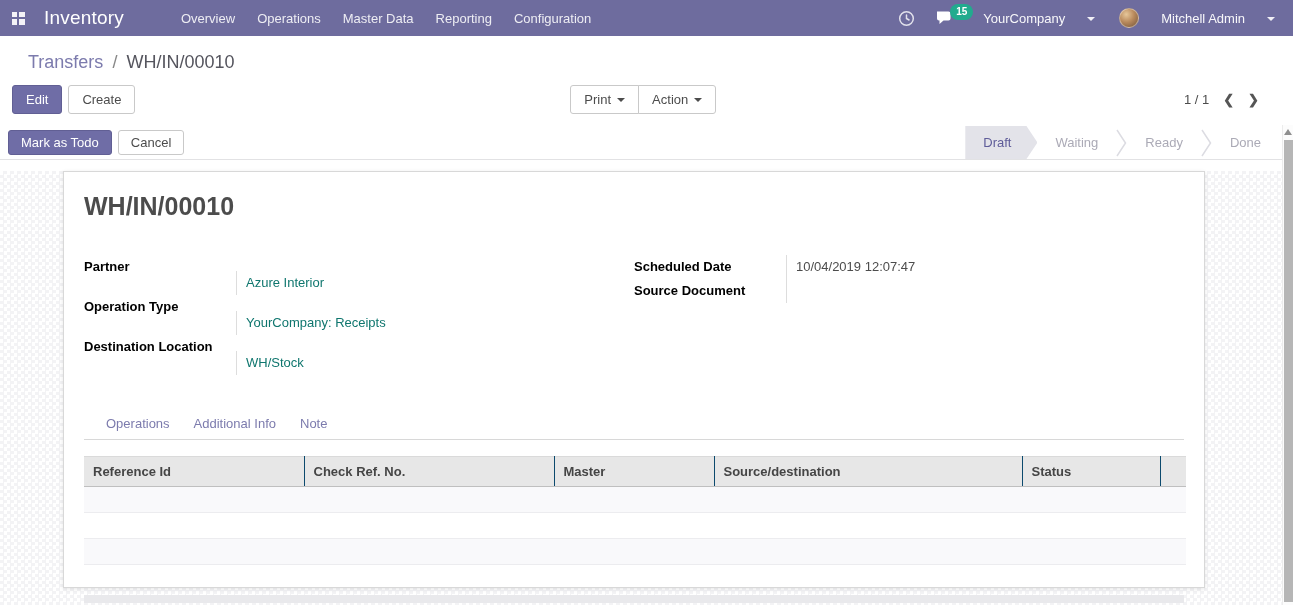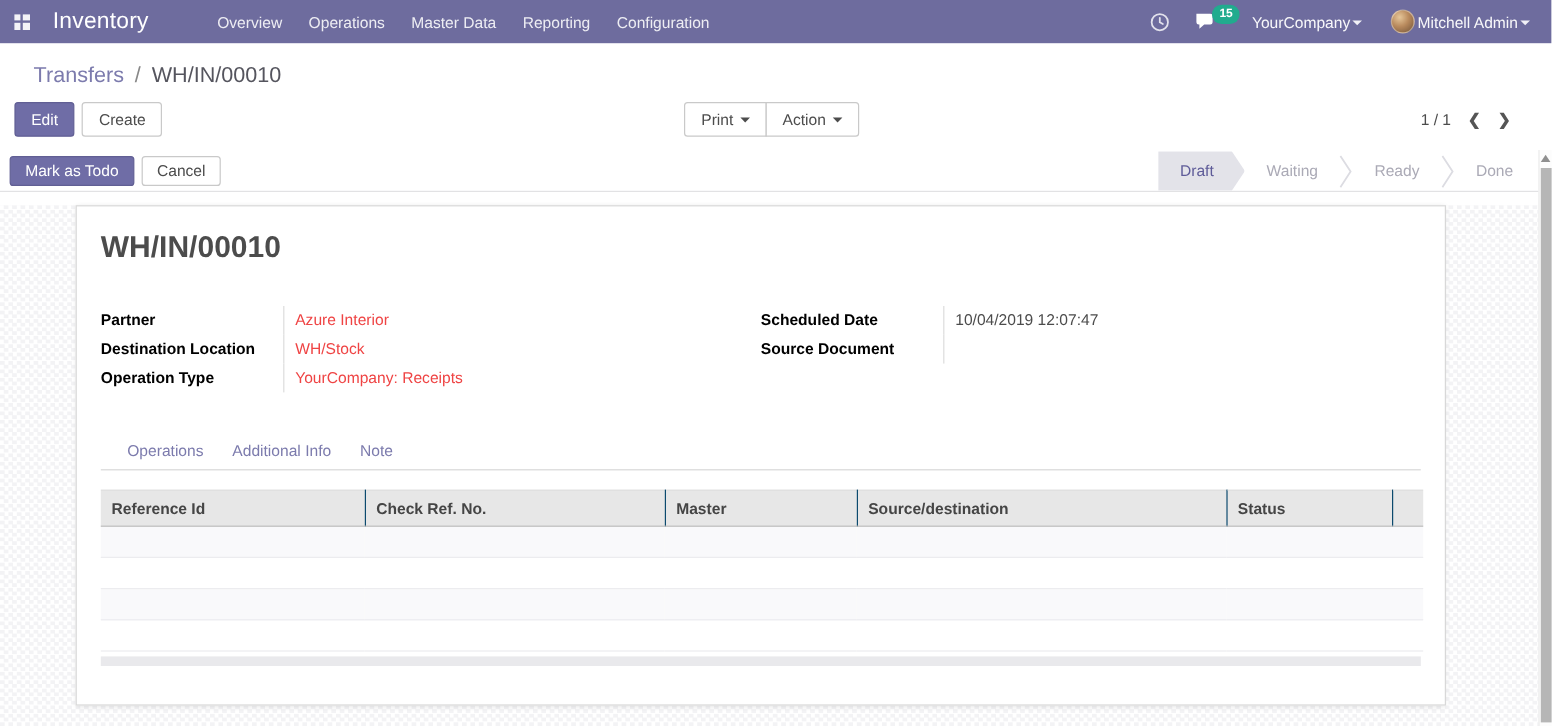--- a/index.html
+++ b/index.html
@@ -11,21 +11,21 @@
   .apps-btn { width:36px; height:36px; display:flex; align-items:center; justify-content:center; cursor:pointer; }
   .grid-icon { width:13px; height:13px; display:grid; grid-template-columns:1fr 1fr; gap:2px; }
   .grid-icon span { background:rgba(255,255,255,.92); }
   .brand { font-size:19px; color:#fff; margin:0 46px 0 8px; font-weight:400; letter-spacing:.2px; cursor:pointer; }
   .nav-menu { display:flex; align-items:center; height:100%; }
   .nav-item { padding:0 11px; height:100%; display:flex; align-items:center; color:rgba(255,255,255,.88); cursor:pointer; }
   .systray { margin-left:auto; display:flex; align-items:center; height:100%; }
   .tray-icon { padding:0 10px; height:100%; display:flex; align-items:center; position:relative; cursor:pointer; }
   .badge { position:absolute; top:4px; right:-2px; background:#21ab8e; color:#fff; font-size:10px;
     line-height:1; padding:3px 6px; border-radius:8px; font-weight:700; }
-  .tray-text { padding:0 12px; height:100%; display:flex; align-items:center; gap:2px; color:rgba(255,255,255,.95); cursor:pointer; }
+  .tray-text { padding:0 12px; height:100%; display:flex; align-items:center; gap:22px; color:rgba(255,255,255,.95); cursor:pointer; }
   .caret { display:inline-block; width:0; height:0; border-left:4px solid transparent;
     border-right:4px solid transparent; border-top:4px solid rgba(255,255,255,.9); margin-top:2px; }
   .avatar { width:20px; height:20px; border-radius:50%;
     background:radial-gradient(circle at 35% 30%, #e6c79a 0%, #b98a5d 45%, #6f5136 100%); border:1px solid rgba(255,255,255,.4); }
 
   
   .control-panel { background:#fff; padding:10px 12px 0 12px; }
   .breadcrumb { font-size:18px; margin:6px 0 12px 0; }
   .breadcrumb .parent { color:#7c7bad; cursor:pointer;margin-left:16px; }
   .breadcrumb .sep { color:#888; margin:0 4px; }
@@ -60,21 +60,21 @@
     background:repeating-conic-gradient(#f3f3f5 0% 25%, #ffffff 0% 50%) 0 0 / 7px 7px; }
   .sheet { width:1142px; height:417px; margin:11px auto 0 63px; background:#fff;
     border:1px solid #d8d8d8; box-shadow:0 1px 4px rgba(0,0,0,.1); padding:20px; }
   .sheet-title { font-size:25px; font-weight:700; color:#4c4c4c; margin-bottom:34px; }
 
   .field-cols { display:flex; }
   .field-col { width:50%; }
   .field-row { display:flex; min-height:24px; line-height:24px; }
   .field-label { width:152px; font-weight:700; color:#000000; }
   .field-value { border-left:1px solid #ddd; padding-left:9px; flex:1; }
-  .field-value.link { color:#ef4444; cursor:pointer; }
+  .field-value.link { color:#0f766e; cursor:pointer;margin-top:16px; }
 
   
   .tabs { display:flex; align-items:flex-end; border-bottom:1px solid #d8d8d8; margin-top:33px; padding-left:10px; }
   .tab { padding:8px 12px; color:#7c7bad; cursor:pointer; }
   .tab.active { background:#fff; color:#4c4c4c; border:1px solid #d8d8d8; border-bottom:1px solid #fff;
     margin-bottom:-1px; outline:3px solid #e3100c; }
 
   
   .qc-table { width:100%; border-collapse:collapse; margin-top:16px; table-layout:fixed; }
   .qc-table th { background:#e7e7e7; font-weight:700; color:#454545; text-align:left; font-size:13px;
@@ -195,26 +195,26 @@
   <div class="sheet">
     <div class="sheet-title">WH/IN/00010</div>
 
     <div class="field-cols">
       <div class="field-col">
         <div class="field-row">
           <div class="field-label">Partner</div>
           <div class="field-value link">Azure Interior</div>
         </div>
         <div class="field-row">
+          <div class="field-label">Operation Type</div>
+          <div class="field-value link">YourCompany: Receipts</div>
+        </div>
+        <div class="field-row">
           <div class="field-label">Destination Location</div>
           <div class="field-value link">WH/Stock</div>
-        </div>
-        <div class="field-row">
-          <div class="field-label">Operation Type</div>
-          <div class="field-value link">YourCompany: Receipts</div>
         </div>
       </div>
       <div class="field-col">
         <div class="field-row">
           <div class="field-label">Scheduled Date</div>
           <div class="field-value">10/04/2019 12:07:47</div>
         </div>
         <div class="field-row">
           <div class="field-label">Source Document</div>
           <div class="field-value"></div>

